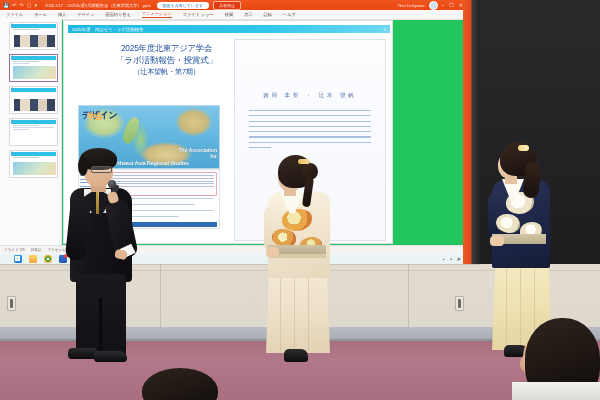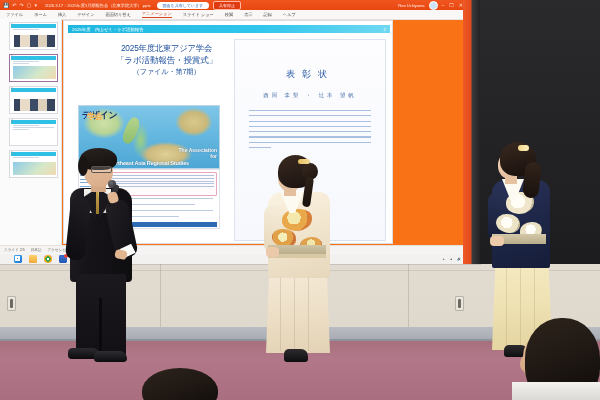--- a/index.html
+++ b/index.html
@@ -28,21 +28,21 @@
   
   .screen{position:absolute;left:0;top:0;width:480px;height:264px;overflow:hidden;
           background:#fdfdff;
           box-shadow:0 0 0 1px rgba(120,120,130,.25);}
   .screen-frame-r{position:absolute;left:463px;top:0;width:17px;height:264px;
         background:linear-gradient(90deg,#f05a28 0%,#e04a1c 45%,#3a3a3c 55%,#232326 100%);}
   .screen-dark{position:absolute;left:480px;top:0;width:120px;height:264px;
         background:linear-gradient(180deg,#2a2a2d,#1d1d20);}
 
   
-  .ppt{position:absolute;left:0;top:0;width:466px;height:264px;background:#f97316;}
+  .ppt{position:absolute;left:0;top:0;width:466px;height:264px;background:#22c55e;}
   .ppt-title{position:absolute;left:0;top:0;width:466px;height:10px;
       background:linear-gradient(180deg,#f1551f,#e8470f);display:flex;align-items:center;}
   .qat{display:flex;align-items:center;gap:3px;padding-left:3px;}
   .qat span{font-size:5px;color:#ffe6dc;line-height:1;}
   .tt-text{flex:0 0 auto;margin-left:8px;font-size:4.3px;color:#ffe9e0;white-space:nowrap;
       letter-spacing:-.1px;}
   .share-pill{margin-left:6px;background:#fff;border-radius:7px;padding:1px 6px;
       font-size:4px;color:#1d62b8;white-space:nowrap;}
   .stop-btn{margin-left:4px;background:#e03a10;border:.5px solid #ffb9a2;border-radius:2px;
       padding:1px 5px;font-size:4px;color:#fff;white-space:nowrap;}
@@ -377,21 +377,21 @@
 
       <div class="slide">
         <div class="slide-hdr">
           <div class="t">2025年度　内山ゼミ・ラボ活動報告</div>
           <div class="n">2</div>
         </div>
 
         <div class="slide-title">
           <div>2025年度北東アジア学会</div>
           <div class="l2">「ラボ活動報告・授賞式」</div>
-          <div class="l4">（ファイル・第7期）</div>
+          <div class="l4">（辻本望帆・第7期）</div>
         </div>
 
         <div class="map">
           <div class="map-jp"></div>
           <div class="map-t1">デザイン</div>
           <div class="map-t2">学会</div>
           <div class="map-en">
             <div>The Association</div>
             <div>for</div>
           </div>
@@ -416,21 +416,20 @@
           <div class="web-l" style="top:28px;"></div>
           <div class="web-l" style="top:34px;width:86px;"></div>
           <div class="web-l" style="top:40px;"></div>
           <div class="web-l" style="top:46px;width:70px;"></div>
           <div class="web-ft">
             
           </div>
         </div>
 
         <div class="cert">
-          <div class="cert-h">表彰状</div>
           <div class="cert-nm">西岡 李梨 ・ 辻本 望帆</div>
           <div class="cert-b">
             <i></i>
               <i></i>
               <i></i>
               <i></i>
               <i></i>
               <i></i>
               <i></i>
               <i class="s"></i>

